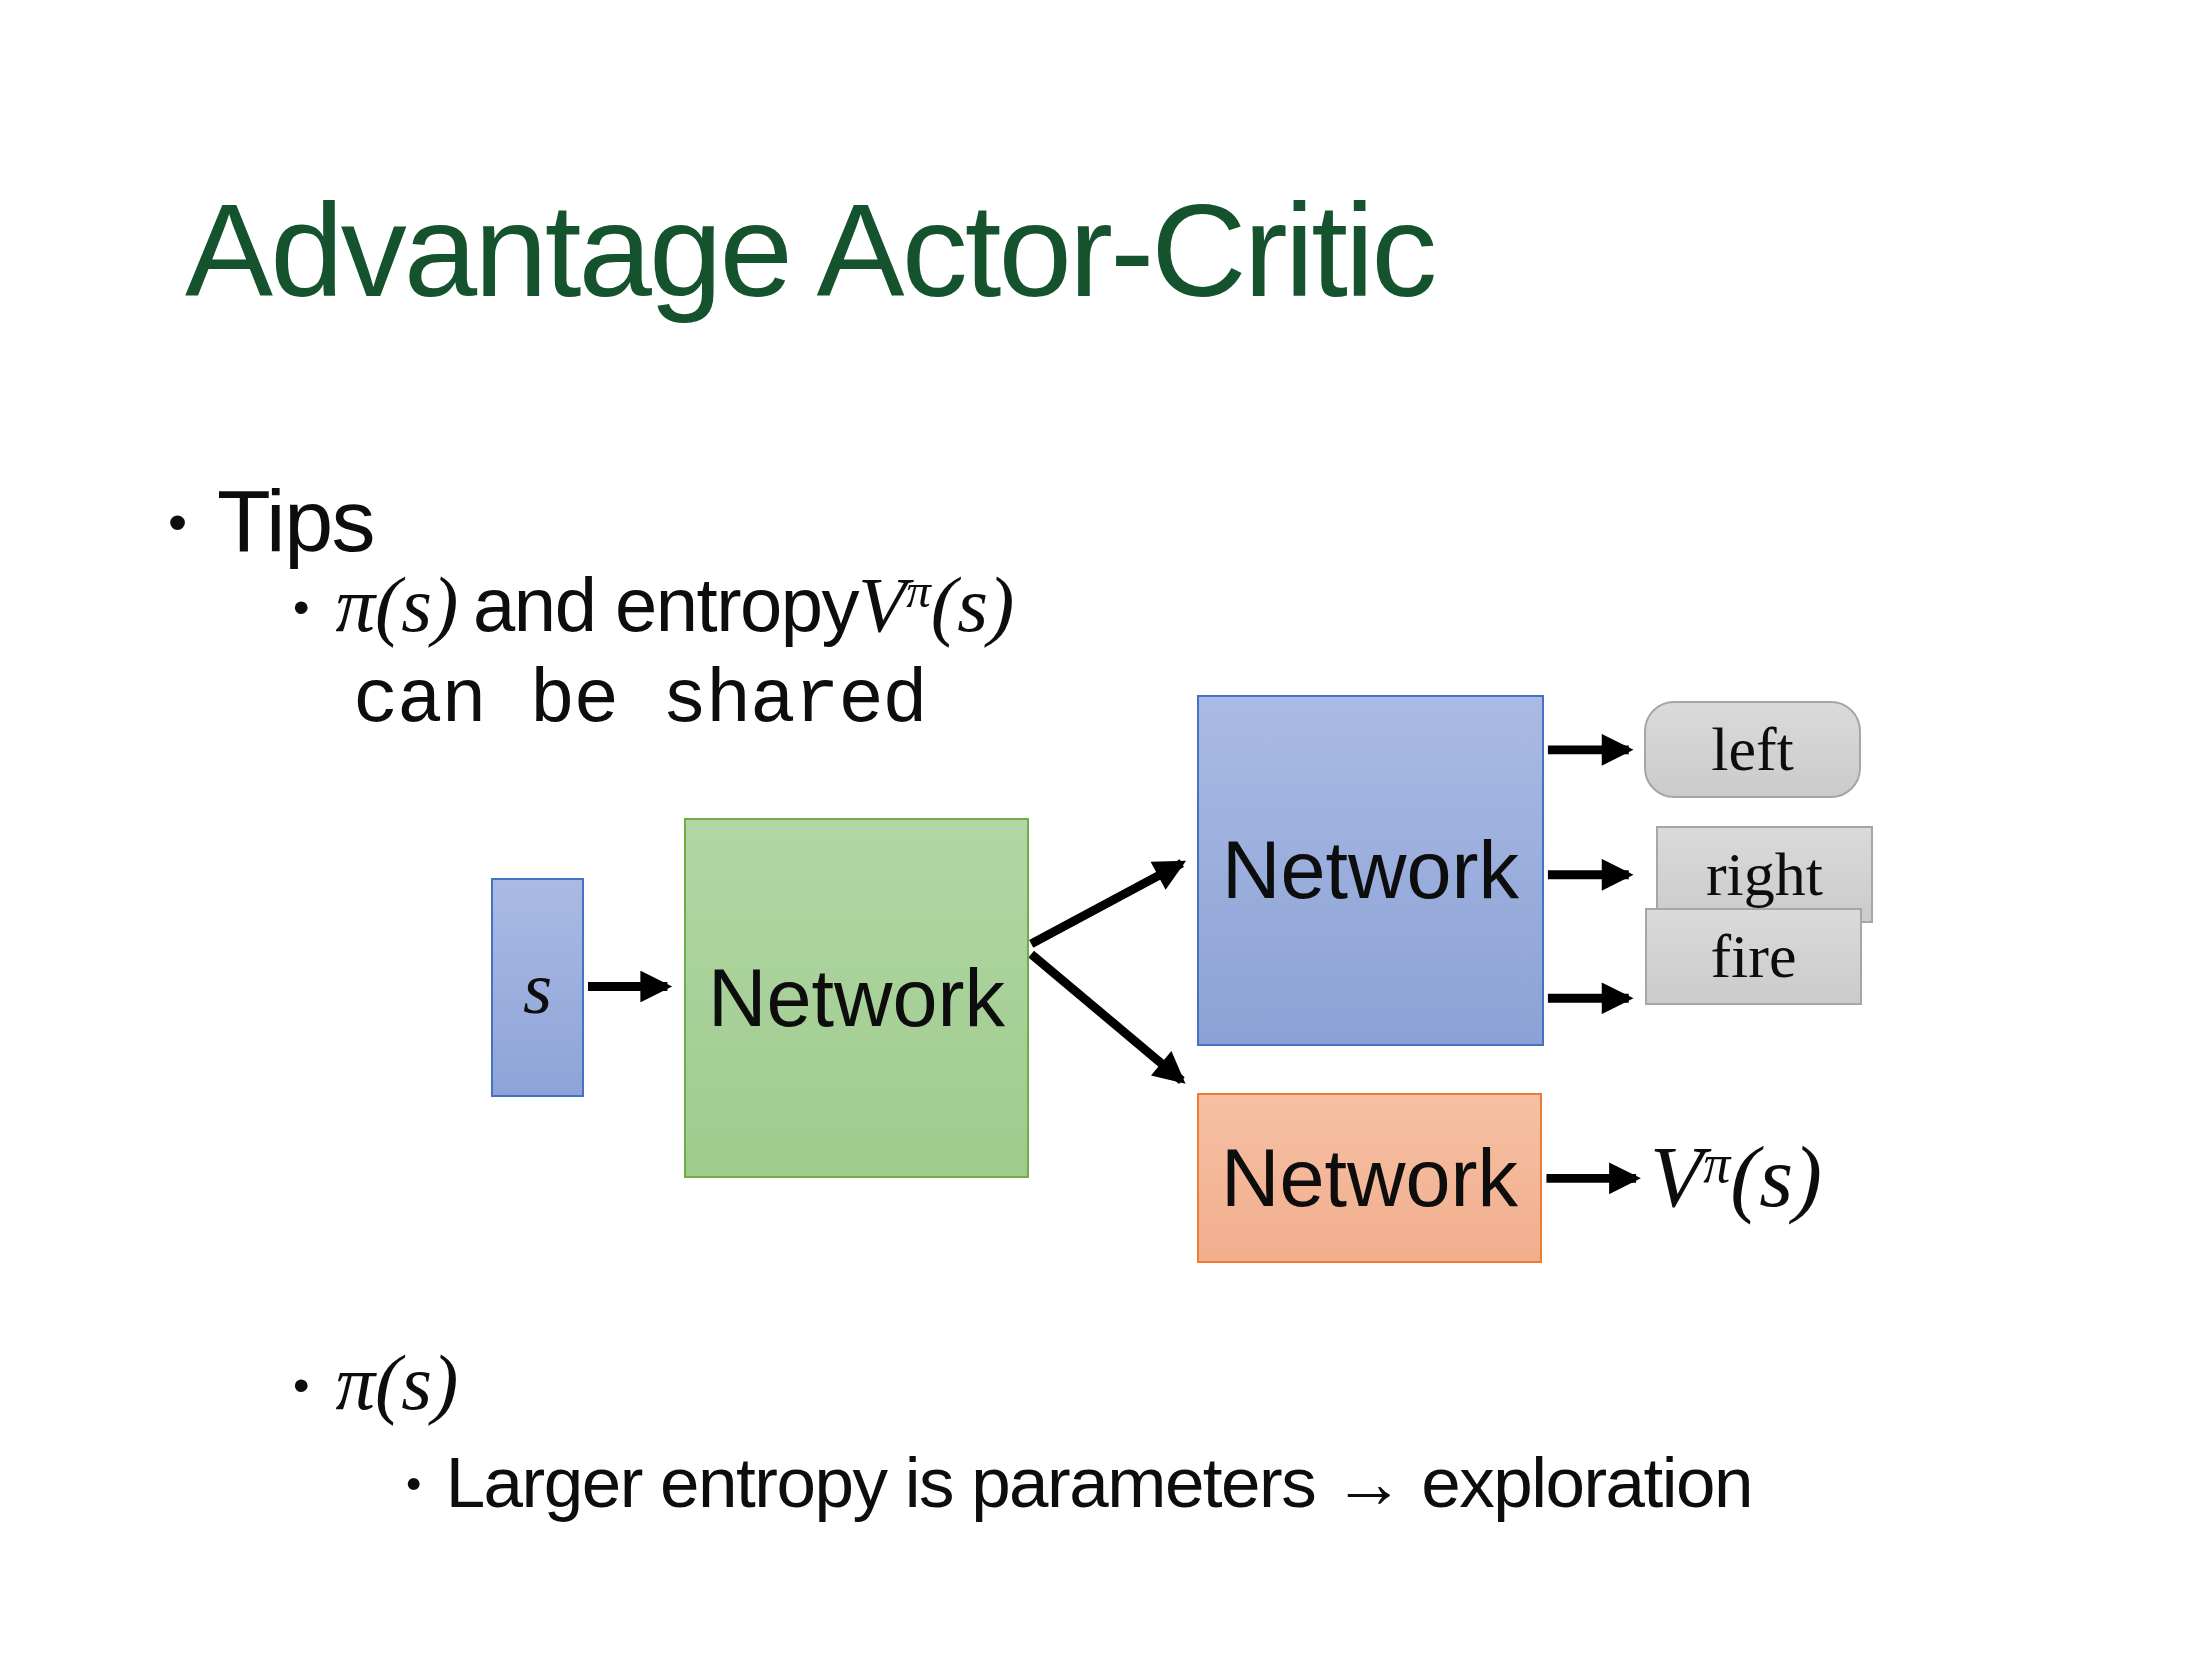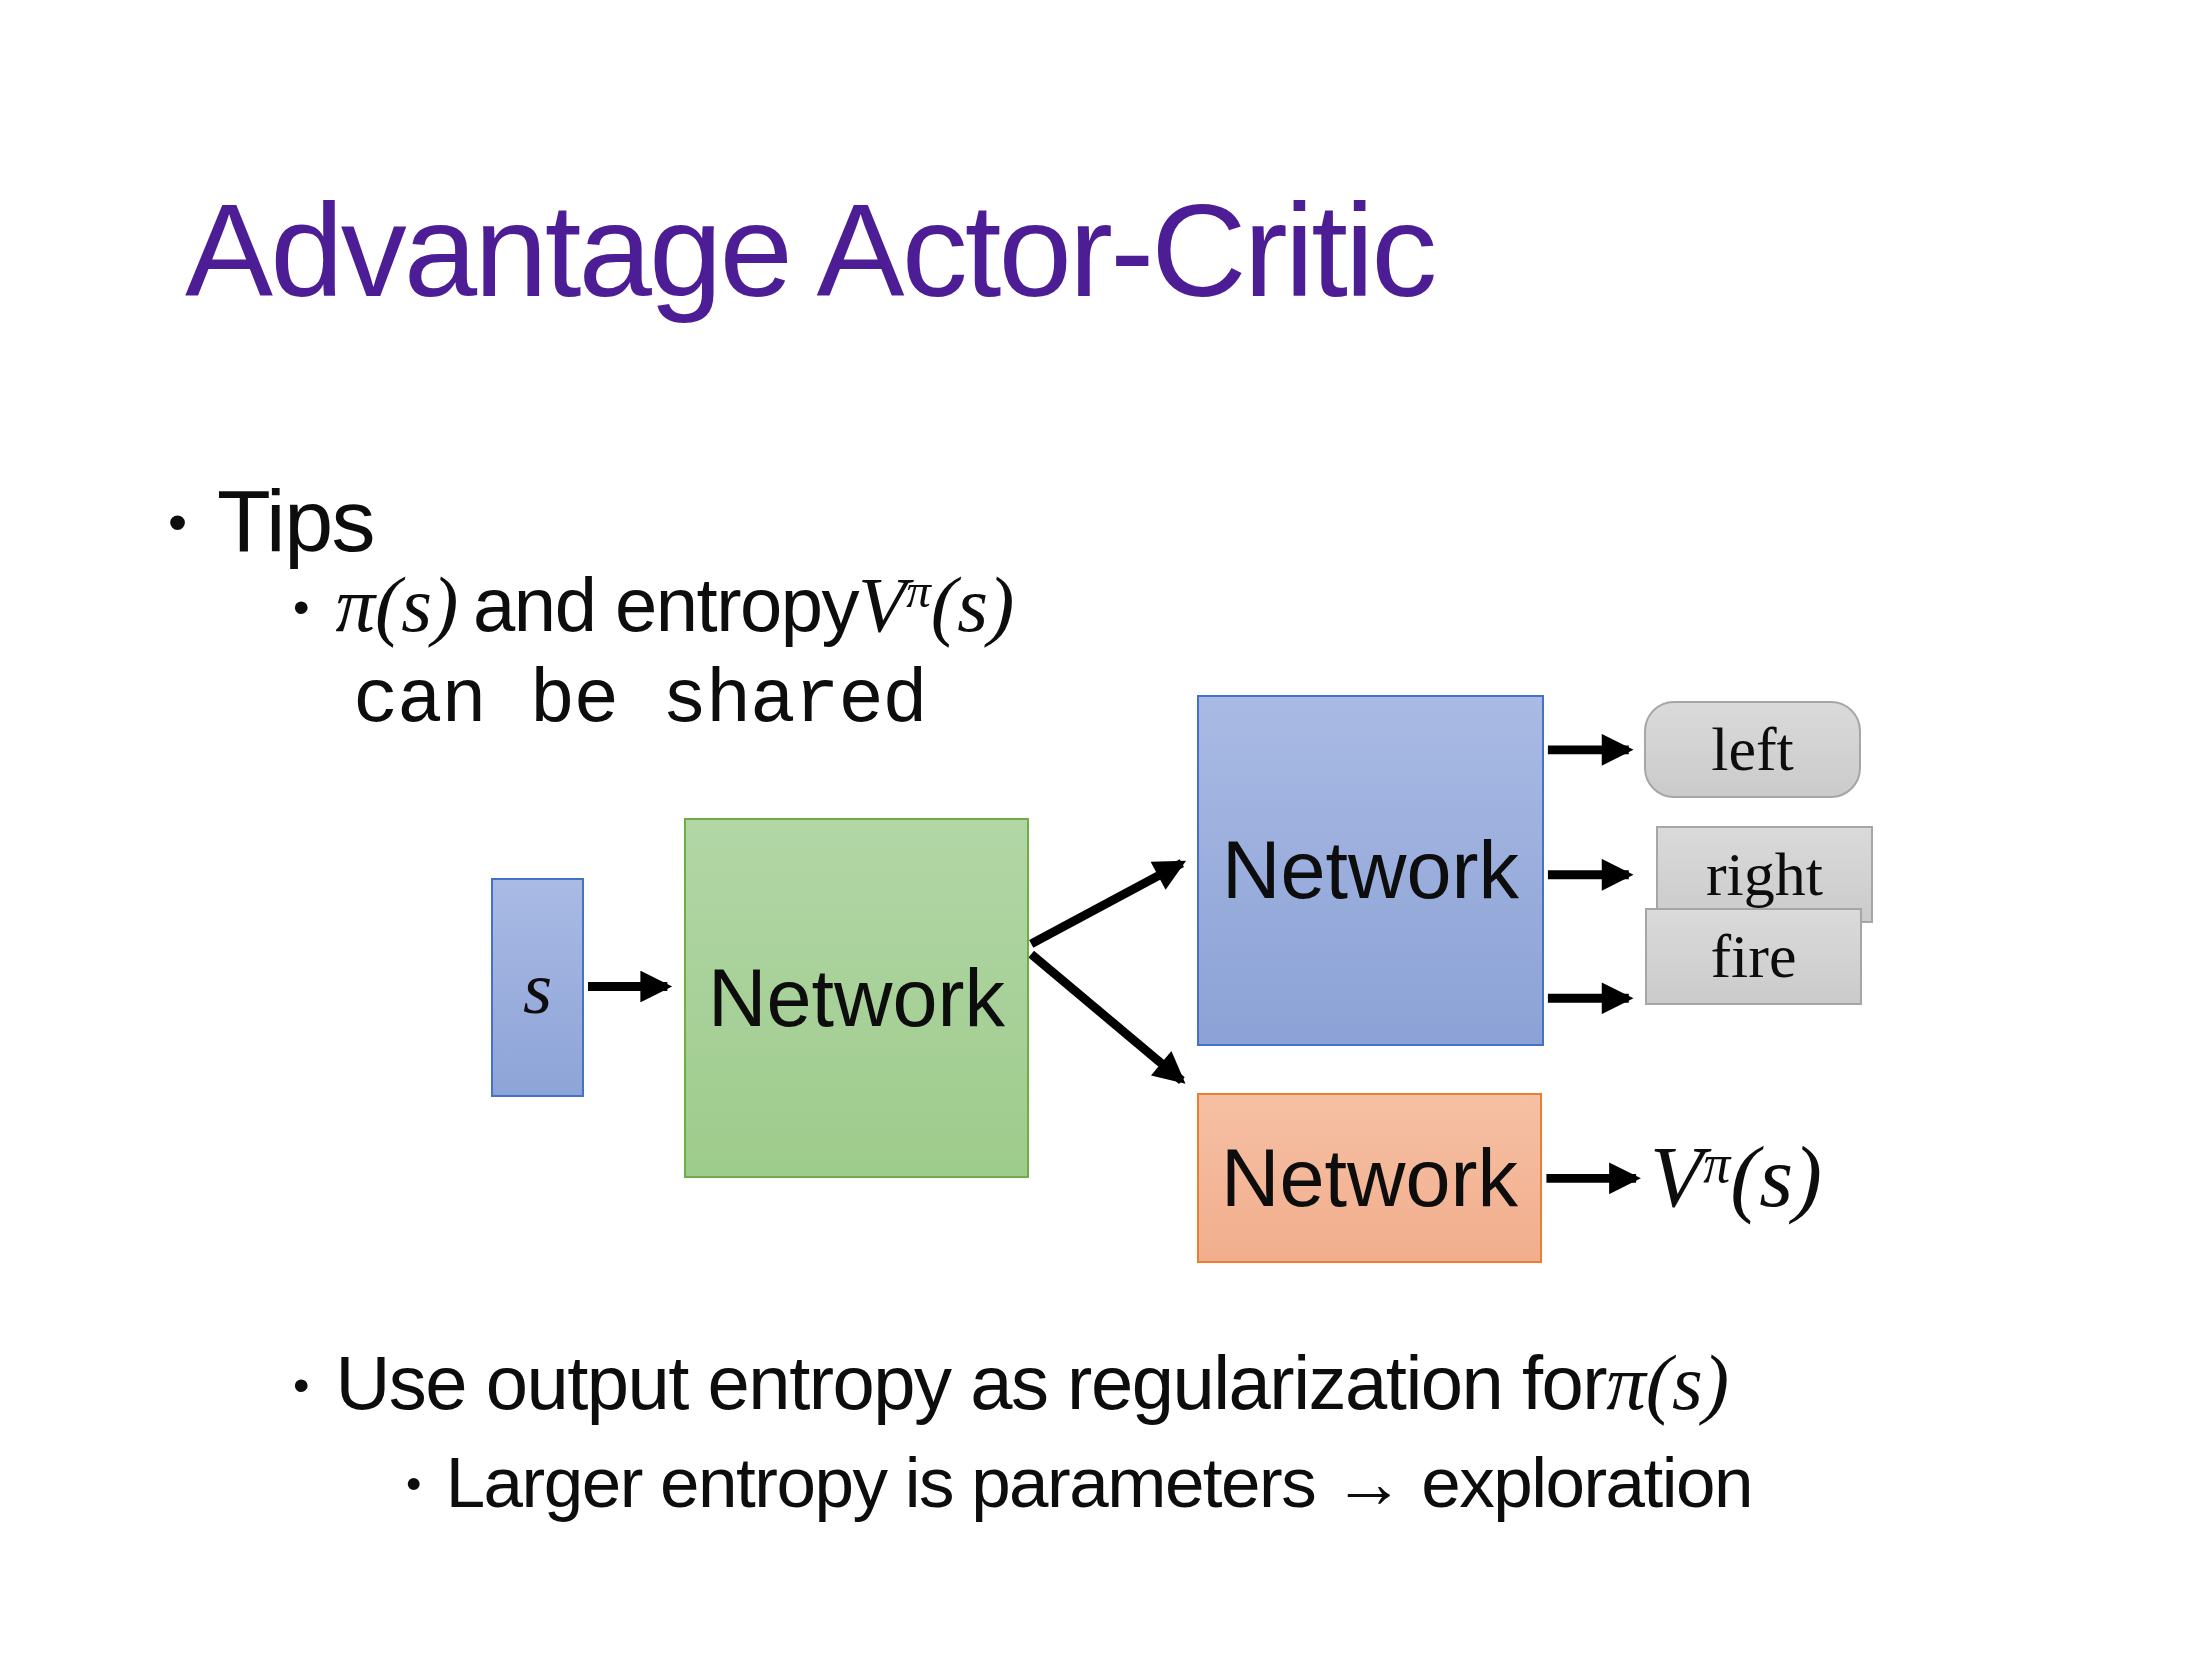--- a/index.html
+++ b/index.html
@@ -6,21 +6,21 @@
   .slide {
     position:relative; width:2205px; height:1654px;
     background:#ffffff; overflow:hidden;
     font-family:"Liberation Sans", sans-serif; color:#0d0d0d;
   }
   .abs { position:absolute; }
 
   
   .title {
     left:185px; top:175px; font-size:132px; font-weight:400;
-    letter-spacing:-2.9px; color:#4c1d95; white-space:nowrap;
+    letter-spacing:-2.9px; color:#14532d; white-space:nowrap;
   }
   .bullet-line { display:flex; align-items:baseline; white-space:nowrap; letter-spacing:-1.5px; }
   .bullet-dot  { font-size:0.62em; margin-right:0.55em; transform:translateY(-0.18em); letter-spacing:0; }
 
   .tips-line    { left:168px; top:470px;  font-size:88px; }
   .params-line1 { left:293px; top:560px;  font-size:76px; }
   .params-line2 { left:353px; top:658px;  font-size:76px;font-family:Liberation Mono, monospace; }
   .entropy-line { left:293px; top:1338px; font-size:76px; }
   .larger-line  { left:406px; top:1442px; font-size:71px; }
 
@@ -137,21 +137,20 @@
     <span>right</span>
   </div>
   <div class="dbox action-box action-fire">
     <span>fire</span>
   </div>
 
   <div class="abs value-label"><span>V</span><span class="sup">π</span><span>(s)</span></div>
 
   <div class="abs bullet-line entropy-line">
     <span class="bullet-dot">•</span>
-    <span>Use output entropy as regularization for </span>
     <span class="math">π(s)</span>
   </div>
 
   <div class="abs bullet-line larger-line">
     <span class="bullet-dot">•</span>
     <span>Larger entropy is parameters → exploration</span>
   </div>
 
 </div>
 

